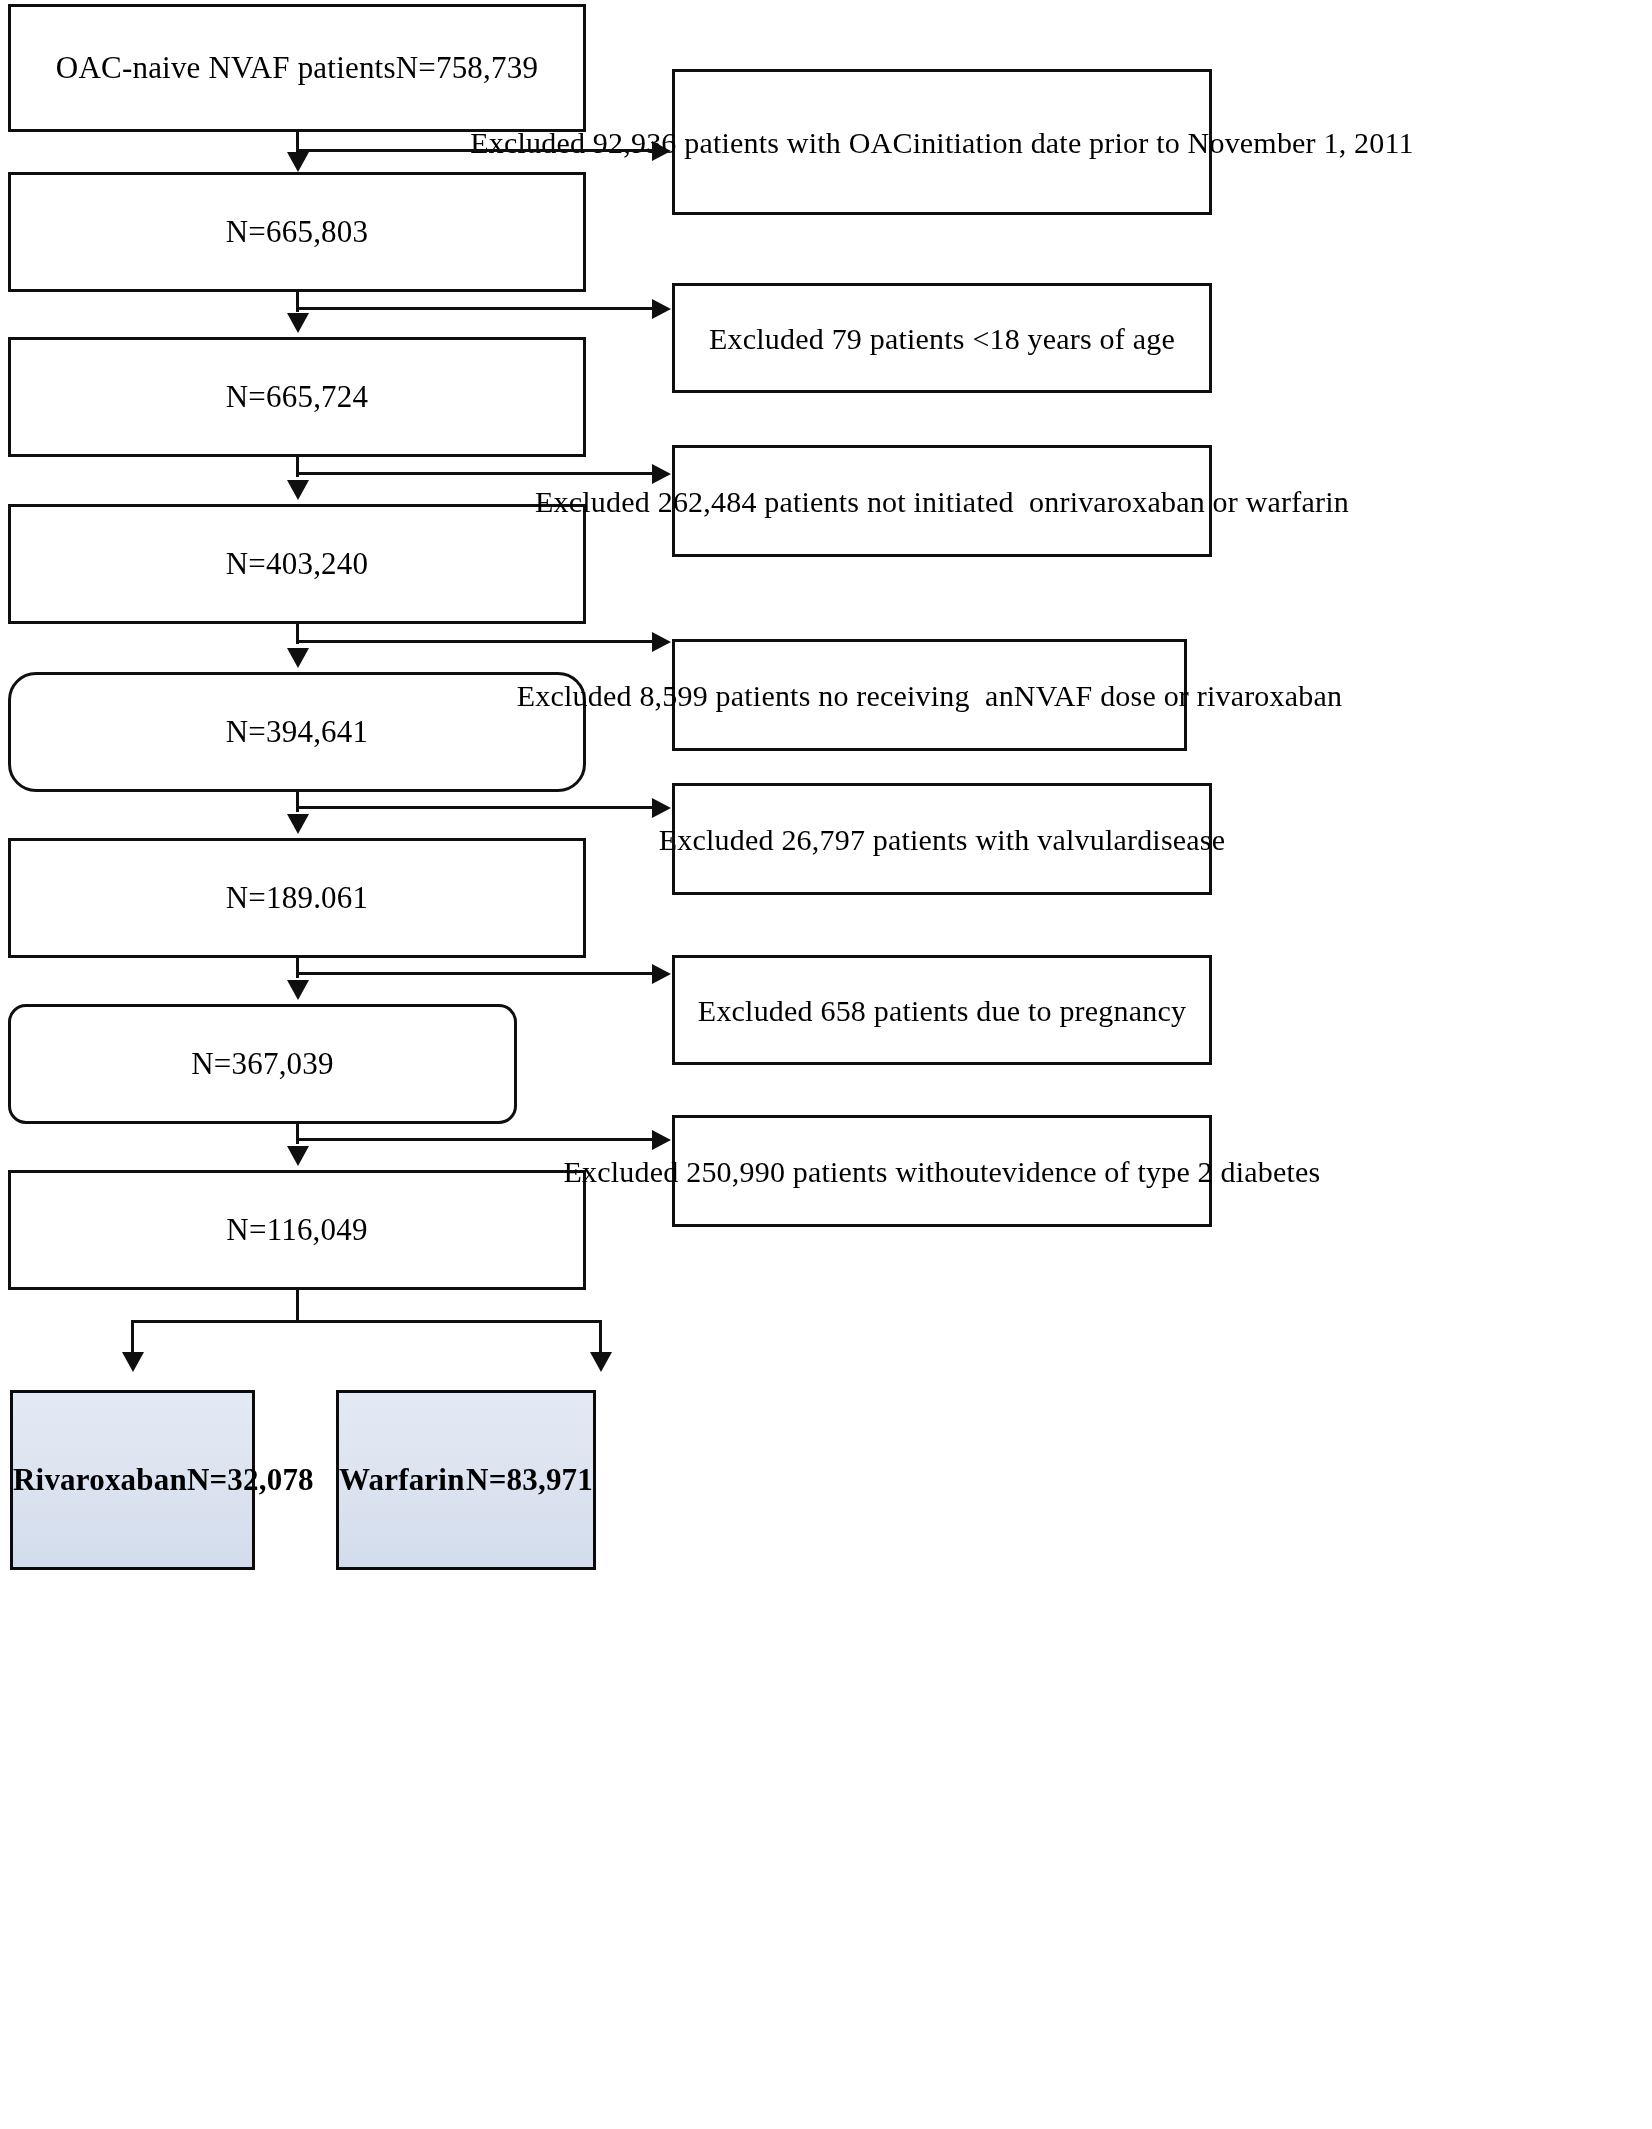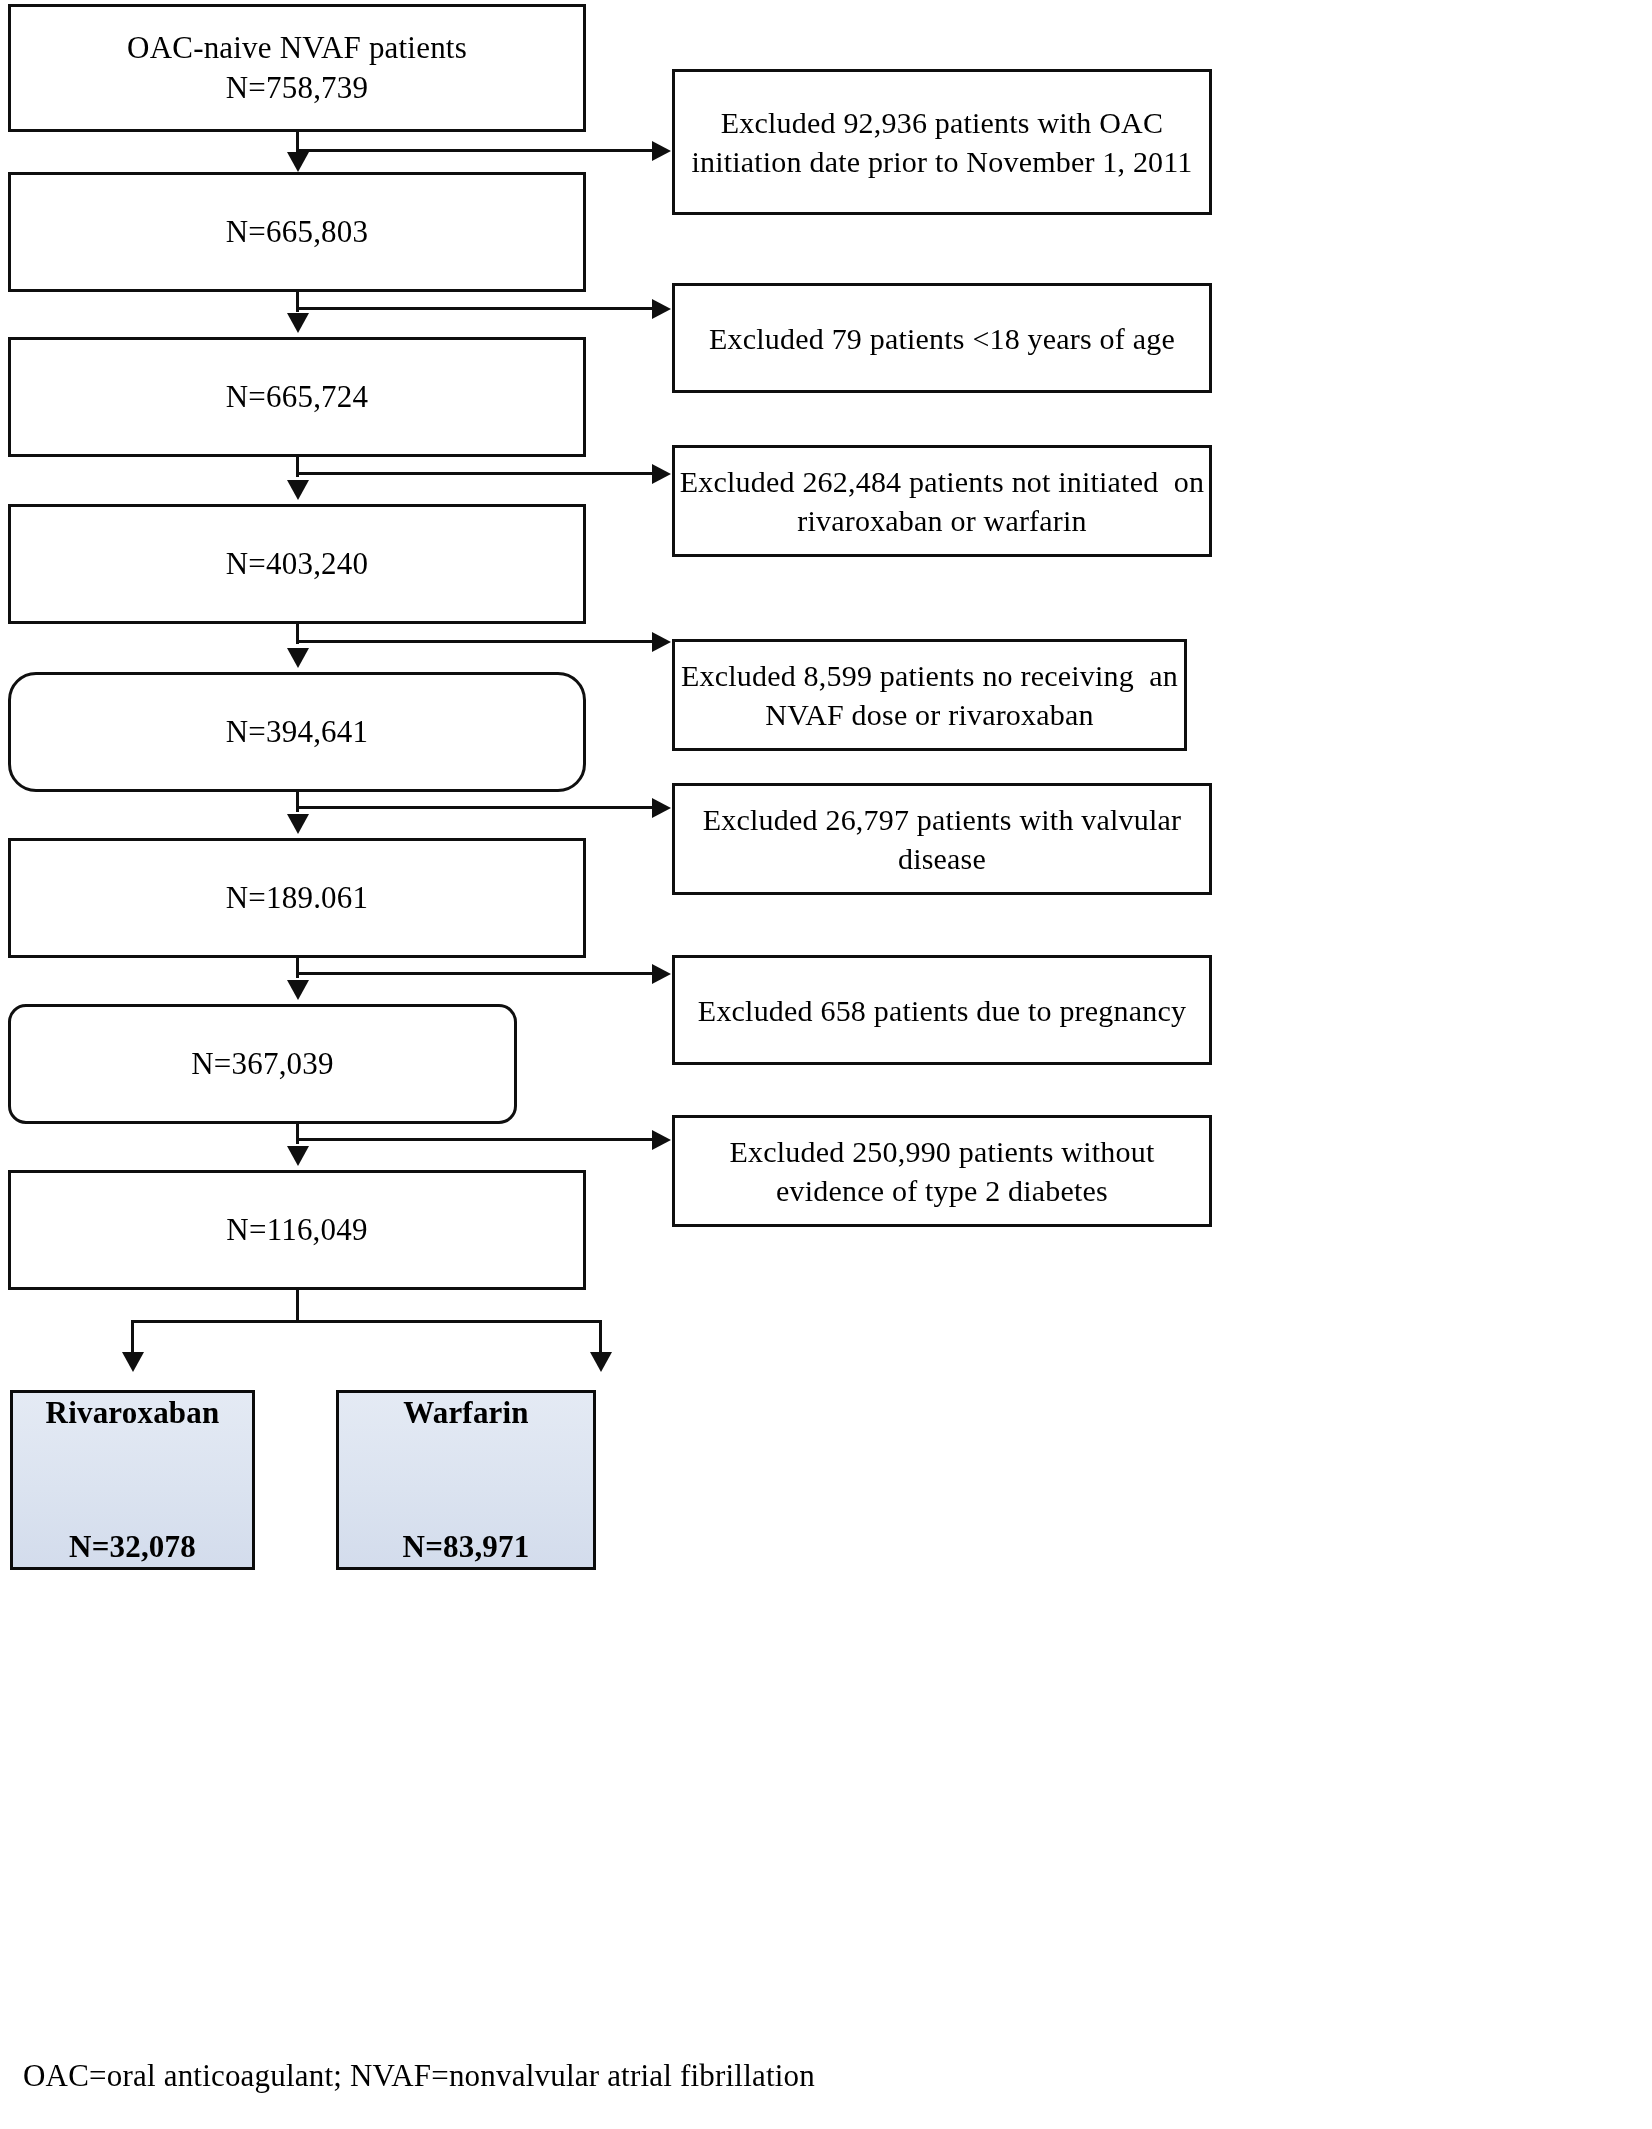--- a/index.html
+++ b/index.html
@@ -19,21 +19,21 @@
     overflow: hidden;
   }
 
   
   .box {
     position: absolute;
     box-sizing: border-box;
     border: 3px solid #0f0f0f;
     background: #ffffff;
     display: flex;
-    flex-direction: column;
+    flex-direction: row;
     align-items: center;
     justify-content: center;
     text-align: center;
     line-height: 1.30;
     font-size: 31px;
     letter-spacing: 0.2px;
   }
   .box .line { display: block; white-space: pre; }
 
   .flow-box { }
@@ -207,15 +207,14 @@
   <div class="box arm-box" style="left:10px; top:1390px; width:245px; height:180px;">
     <span class="line">Rivaroxaban</span>
     <span class="line">N=32,078</span>
   </div>
 
   <div class="box arm-box" style="left:336px; top:1390px; width:260px; height:180px;">
     <span class="line">Warfarin</span>
     <span class="line">N=83,971</span>
   </div>
 
-  <div class="footnote" style="left:23px; top:2058px;">OAC=oral anticoagulant; NVAF=nonvalvular atrial fibrillation</div>
 
 </div>
 
 </body></html>

